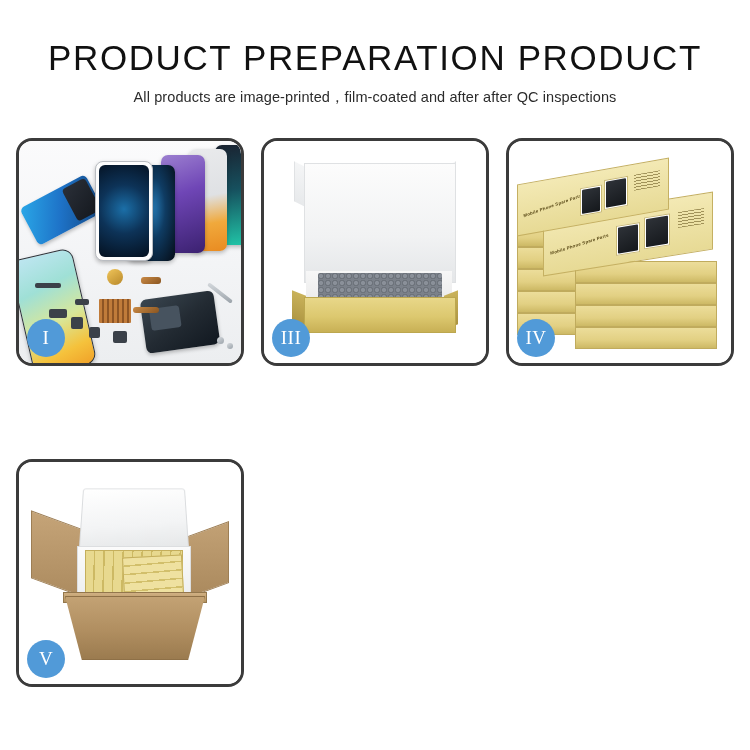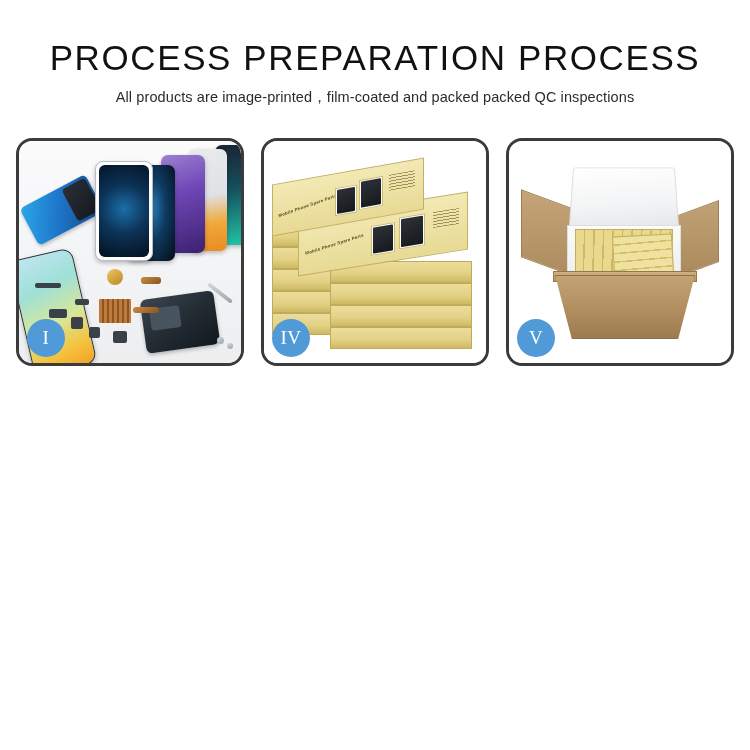--- a/index.html
+++ b/index.html
@@ -356,22 +356,22 @@
   }
   .c6-tape2 {
     position:absolute; left:44px; top:166px; width:16px; height:14px;
     background:#a2835a; opacity:.9;
   }
 </style>
 </head>
 <body>
 
 <div class="header">
-  <div class="page-title">PROCESS PREPARATION PROCESS</div>
-  <div class="page-subtitle">All products are image-printed，film-coated and packed packed QC inspections</div>
+  <div class="page-title">PRODUCT PREPARATION PRODUCT</div>
+  <div class="page-subtitle">All products are image-printed，film-coated and after after QC inspections</div>
 </div>
 
 <div class="grid">
 
   <div class="panel">
     <div class="panel-stage">
       <div class="p1-bg"></div>
 
       <div class="phone ph-a"></div>
       <div class="phone ph-f"></div>
@@ -394,20 +394,34 @@
       <div class="chip" style="left:94px;top:190px;width:14px;height:12px;border-radius:2px;"></div>
       <div class="chip silver" style="left:186px;top:150px;width:30px;height:4px;transform:rotate(38deg);"></div>
       <div class="chip silver" style="left:198px;top:196px;width:7px;height:7px;border-radius:50%;"></div>
       <div class="chip silver" style="left:208px;top:202px;width:6px;height:6px;border-radius:50%;"></div>
       <div class="chip" style="left:56px;top:158px;width:14px;height:6px;"></div>
     </div>
     <div class="badge">I</div>
   </div>
 
 
+  <div class="panel">
+    <div class="panel-stage">
+      <div class="p3-bg"></div>
+      <div class="b3-lidflapL"></div>
+      <div class="b3-lidflapR"></div>
+      <div class="b3-lid"></div>
+      <div class="b3-inner"></div>
+      <div class="b3-foam"></div>
+      <div class="b3-sideL"></div>
+      <div class="b3-sideR"></div>
+      <div class="b3-front"></div>
+    </div>
+    <div class="badge">III</div>
+  </div>
 
   <div class="panel">
     <div class="panel-stage">
       <div class="p4-bg"></div>
 
       <div class="stackbox" style="left:8px;top:172px;width:116px;height:20px;"></div>
       <div class="stackbox" style="left:8px;top:150px;width:116px;height:20px;"></div>
       <div class="stackbox" style="left:8px;top:128px;width:116px;height:20px;"></div>
       <div class="stackbox" style="left:8px;top:106px;width:116px;height:20px;"></div>
       <div class="stackbox" style="left:8px;top:84px;width:116px;height:20px;"></div>

